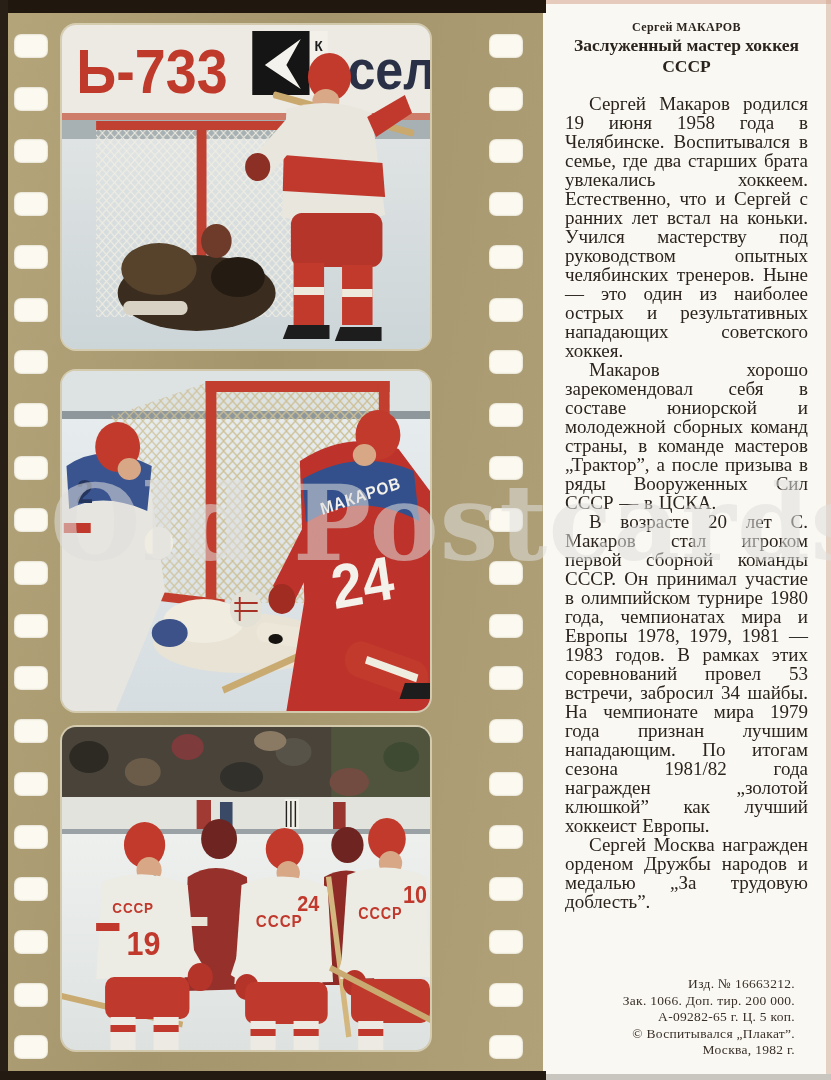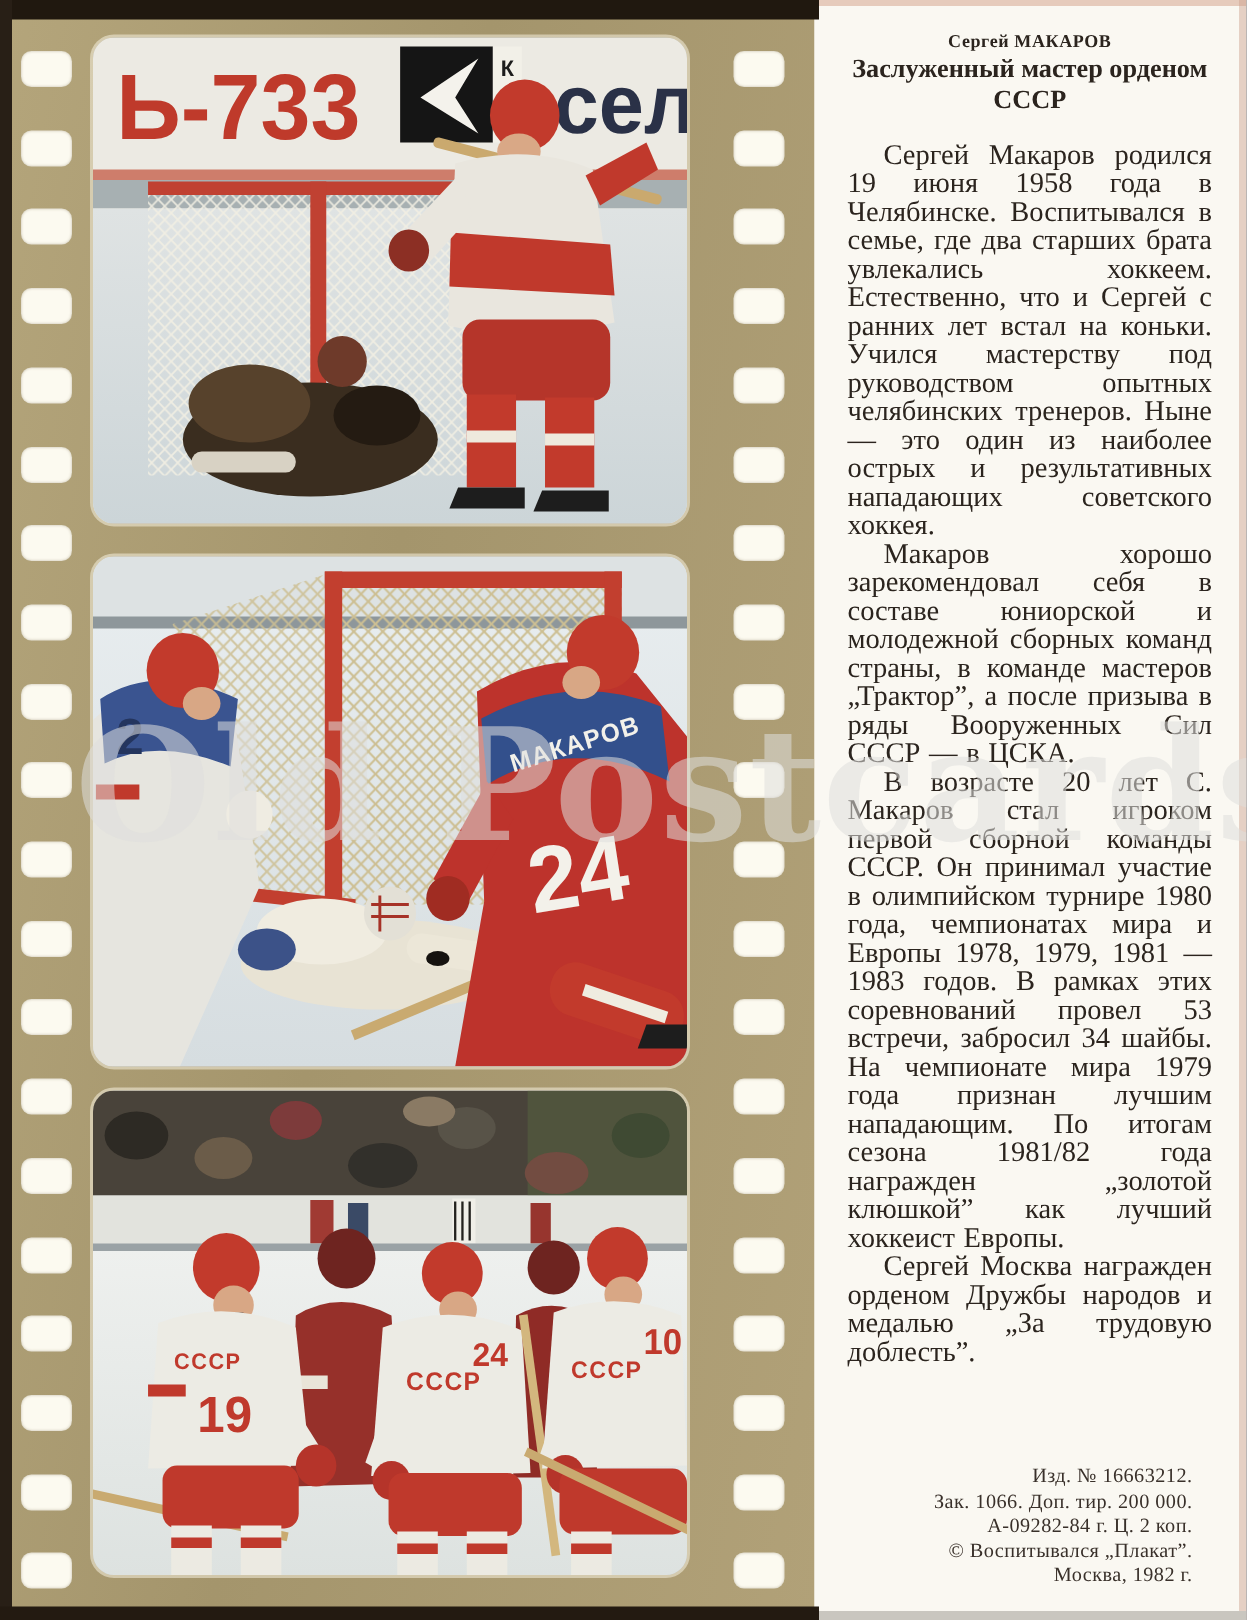--- a/index.html
+++ b/index.html
@@ -13,21 +13,21 @@
     background:linear-gradient(100deg,#b4a57b 0%,#a4956c 45%,#b1a178 100%);
   }
   .holes-col{position:absolute;top:0;width:34px;height:1080px;}
   .holes-left{left:14px;}
   .holes-right{left:489px;}
   .hole{
     position:absolute;left:0;width:34px;height:24px;border-radius:7px;
     background:#fcfaf0;box-shadow:inset 0 0 2px rgba(120,105,70,.45);
   }
   .photo{
-    position:absolute;left:62px;width:396px;border-radius:14px;overflow:hidden;
+    position:absolute;left:62px;width:368px;border-radius:14px;overflow:hidden;
     background:#d8d8d2;box-shadow:0 0 0 2px rgba(246,241,222,.55), inset 0 0 6px rgba(40,30,10,.25);
   }
   .photo1{top:25px;height:324px;}
   .photo2{top:371px;height:340px;}
   .photo3{top:727px;height:323px;}
   .photo svg{display:block;width:100%;height:100%;}
   .photo text{font-family:"Liberation Sans",sans-serif;}
   
   .edge-top{position:absolute;left:0;top:0;width:546px;height:13px;background:#20180f;}
   .edge-left{position:absolute;left:0;top:0;width:8px;height:1080px;background:#281f16;}
@@ -309,33 +309,33 @@
           <rect x="330" y="302" width="28" height="7" fill="#c0392c"></rect>
           <rect x="300" y="238" width="132" height="6" fill="#c9aa70" transform="rotate(25 300 238)"></rect>
         </g>
       </svg>
     </figure>
   </div>
 
   <section class="panel">
     <div class="panel-inner">
       <h1 class="title">Сергей МАКАРОВ</h1>
-      <div class="subtitle">Заслуженный мастер орденом</div>
+      <div class="subtitle">Заслуженный мастер хоккея</div>
       <div class="subtitle">СССР</div>
       <div class="bio">
         <p class="para">Сергей Макаров родился 19 июня 1958 года в Челябинске. Воспитывался в семье, где два старших брата увлекались хоккеем. Естественно, что и Сергей с ранних лет встал на коньки. Учился мастерству под руководством опытных челябинских тренеров. Ныне — это один из наиболее острых и результативных нападающих советского хоккея.</p>
         <p class="para">Макаров хорошо зарекомендовал себя в составе юниорской и молодежной сборных команд страны, в команде мастеров „Трактор”, а после призыва в ряды Вооруженных Сил СССР — в ЦСКА.</p>
         <p class="para">В возрасте 20 лет С. Макаров стал игроком первой сборной команды СССР. Он принимал участие в олимпийском турнире 1980 года, чемпионатах мира и Европы 1978, 1979, 1981 — 1983 годов. В рамках этих соревнований провел 53 встречи, забросил 34 шайбы. На чемпионате мира 1979 года признан лучшим нападающим. По итогам сезона 1981/82 года награжден „золотой клюшкой” как лучший хоккеист Европы.</p>
         <p class="para">Сергей Москва награжден орденом Дружбы народов и медалью „За трудовую доблесть”.</p>
       </div>
     </div>
     <div class="imprint">
       <div>Изд. № 16663212.</div>
       <div>Зак. 1066. Доп. тир. 200 000.</div>
-      <div>А-09282-84 г. Ц. 2 коп.</div>
+      <div>А-09282-65 г. Ц. 5 коп.</div>
       <div>© Воспитывался „Плакат”.</div>
       <div>Москва, 1982 г.</div>
     </div>
   </section>
 
   <div class="edge-top"></div>
   <div class="edge-left"></div>
   <div class="edge-bottom"></div>
   <div class="panel-top-line"></div>
   <div class="panel-right-line"></div>

